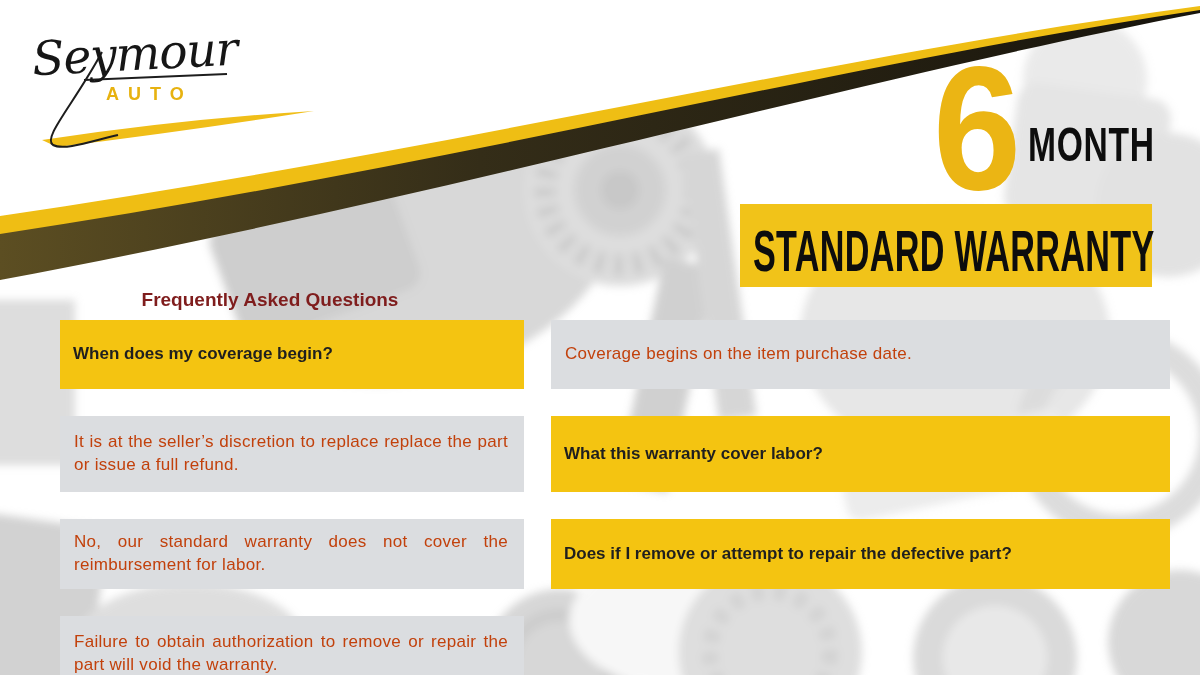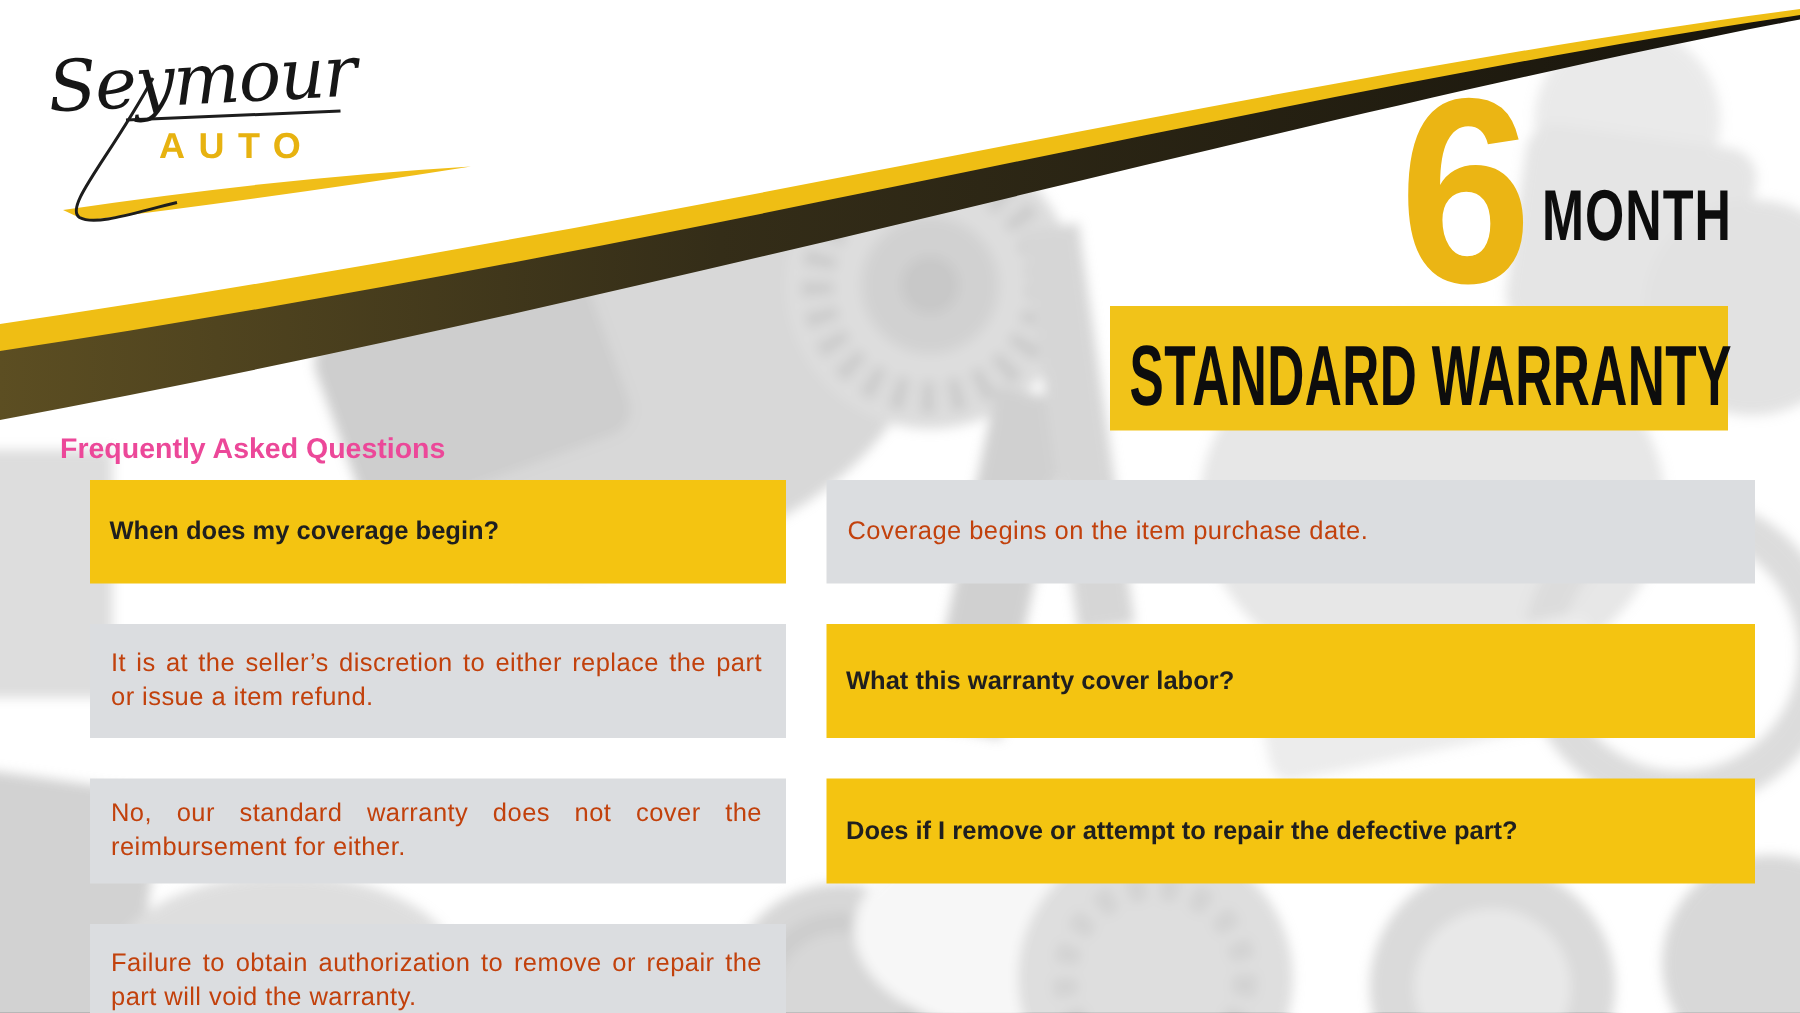--- a/index.html
+++ b/index.html
@@ -14,21 +14,21 @@
   #band-svg{position:absolute;inset:0;}
   
   #logo{position:absolute;left:22px;top:22px;width:320px;height:155px;}
   #logo-script{
     position:absolute;left:10px;top:4px;
     font-family:"DejaVu Serif",serif;font-style:italic;font-weight:400;
     font-size:47px;color:#161616;letter-spacing:-1px;transform:rotate(-3deg);
   }
   #logo-auto{
     position:absolute;left:84px;top:62px;
-    font-size:24px;font-weight:bold;letter-spacing:9px;color:var(--logo-gold);
+    font-size:18px;font-weight:bold;letter-spacing:9px;color:var(--logo-gold);
   }
   #logo-deco{position:absolute;inset:0;}
   
   #hero-number{
     position:absolute;left:933px;top:40px;
     font-size:176px;font-weight:bold;line-height:1;color:var(--digit-gold);
     transform:scaleX(0.9);transform-origin:left top;letter-spacing:0;
   }
   #hero-unit{
     position:absolute;left:1028px;top:121px;
@@ -39,22 +39,22 @@
     position:absolute;left:740px;top:204px;width:412px;height:83px;
     background:var(--banner-yellow);
   }
   #warranty-banner-text{
     position:absolute;left:13px;top:0;height:94px;line-height:94px;
     font-size:57px;font-weight:bold;color:#0d0d0d;white-space:nowrap;
     transform:scaleX(0.60);transform-origin:left center;letter-spacing:0.5px;
   }
   
   #faq-title{
-    position:absolute;left:40px;top:289px;width:460px;
-    font-size:19px;font-weight:bold;color:#ec4899;
+    position:absolute;left:40px;top:289px;width:460px;text-align:center;
+    font-size:19px;font-weight:bold;color:#7f1d1d;
   }
   #faq-table{
     position:absolute;left:60px;top:320px;width:1090px;
     display:grid;grid-template-columns:464px 619px;
     grid-template-rows:69px 76px 70px 76px;
     column-gap:7px;row-gap:6px;gap:27px;
   }
   .q-cell{
     background:var(--cell-yellow);display:flex;align-items:center;
     padding:4px 14px 4px 13px;
@@ -143,28 +143,28 @@
 
   <div id="faq-table">
     <div class="q-cell">
       <p>When does my coverage begin?</p>
     </div>
     <div class="a-cell">
       <p>Coverage begins on the item purchase date.</p>
     </div>
 
     <div class="a-cell">
-      <p>It is at the seller’s discretion to either replace the part or issue a item refund.</p>
+      <p>It is at the seller’s discretion to replace replace the part or issue a full refund.</p>
     </div>
 
     <div class="q-cell">
       <p>What this warranty cover labor?</p>
     </div>
     <div class="a-cell">
-      <p>No, our standard warranty does not cover the reimbursement for either.</p>
+      <p>No, our standard warranty does not cover the reimbursement for labor.</p>
     </div>
 
     <div class="q-cell">
       <p>Does if I remove or attempt to repair the defective part?</p>
     </div>
     <div class="a-cell">
       <p>Failure to obtain authorization to remove or repair the part will void the warranty.</p>
     </div>
   </div>
 

